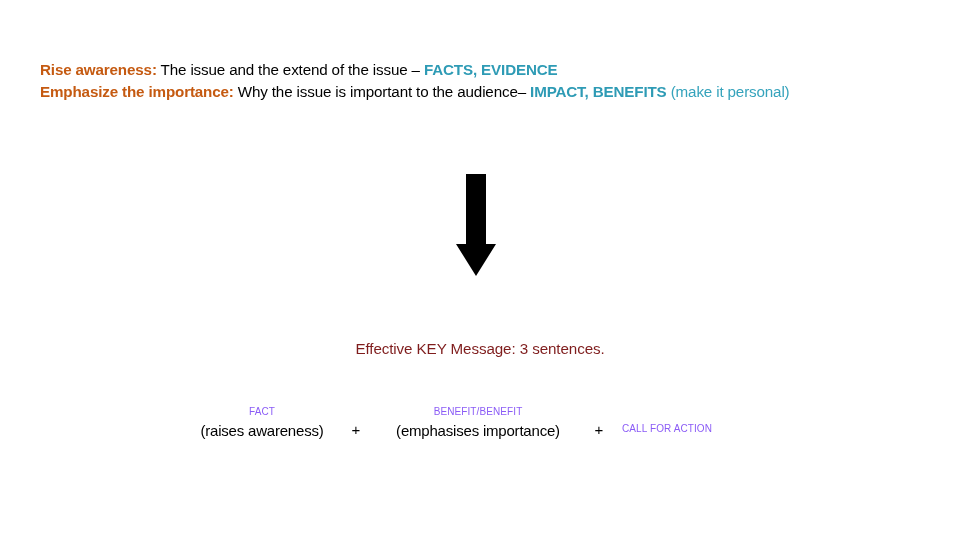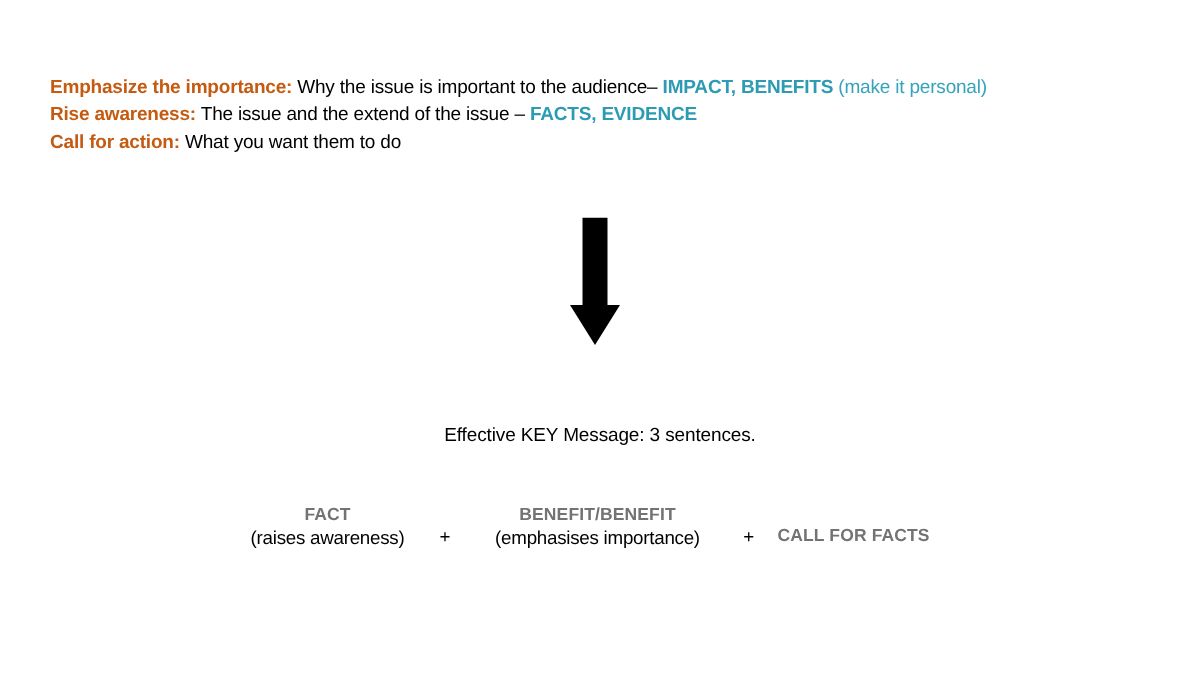--- a/index.html
+++ b/index.html
@@ -65,42 +65,42 @@
   }
 
   
   #key-message {
     position: absolute;
     left: 0;
     top: 340px;
     width: 960px;
     text-align: center;
     font-size: 15.2px;
-    color: #000000;
+    color: #7f1d1d;
     letter-spacing: -0.1px;
   }
 
   
   #formula-row {
     position: absolute;
     left: 150px;
     top: 402px;
     width: 700px;
     display: flex;
     align-items: flex-start;
     justify-content: flex-start;
   }
   .term {
     text-align: center;
     line-height: 19px;
   }
   .term-title {
-    color: #737373;
-    font-weight: bold;
-    font-size: 14px;
+    color: #8b5cf6;
+    font-weight: normal;
+    font-size: 10px;
     letter-spacing: 0.1px;
     white-space: nowrap;
   }
   .term-sub {
     color: #000000;
     font-weight: normal;
     font-size: 15px;
     letter-spacing: -0.2px;
     white-space: nowrap;
   }
@@ -120,30 +120,27 @@
   }
 </style>
 </head>
 <body>
 
 <div id="slide">
 
   <div id="intro-block">
 
     <div class="intro-line">
-      <span class="lbl-orange">Emphasize the importance:</span><span class="body-txt"> Why the issue is important to the audience– </span><span class="em-teal">IMPACT, BENEFITS</span><span class="em-teal-light"> (make it personal)</span>
-    </div>
-
-    <div class="intro-line">
       <span class="lbl-orange">Rise awareness:</span><span class="body-txt"> The issue and the extend of the issue – </span><span class="em-teal">FACTS, EVIDENCE</span>
     </div>
 
     <div class="intro-line">
-      <span class="lbl-orange">Call for action:</span><span class="body-txt"> What you want them to do</span>
+      <span class="lbl-orange">Emphasize the importance:</span><span class="body-txt"> Why the issue is important to the audience– </span><span class="em-teal">IMPACT, BENEFITS</span><span class="em-teal-light"> (make it personal)</span>
     </div>
+
 
   </div>
 
   <div id="down-arrow">
     <svg width="42" height="104" viewBox="0 0 42 104" xmlns="http://www.w3.org/2000/svg">
       <polygon points="11,0 31,0 31,70 41,70 21,102 1,70 11,70" fill="#000000"></polygon>
     </svg>
   </div>
 
   <div id="key-message">Effective KEY Message: 3 sentences.</div>
@@ -158,18 +155,18 @@
     <div class="plus" id="plus-1">+</div>
 
     <div class="term" id="term-impact">
       <div class="term-title">BENEFIT/BENEFIT</div>
       <div class="term-sub">(emphasises importance)</div>
     </div>
 
     <div class="plus" id="plus-2">+</div>
 
     <div class="term" id="term-cta">
-      <div class="term-title">CALL FOR FACTS</div>
+      <div class="term-title">CALL FOR ACTION</div>
     </div>
 
   </div>
 
 </div>
 
 </body></html>

